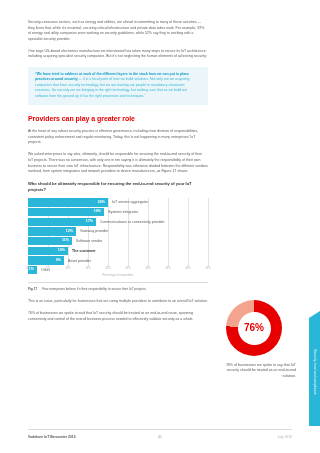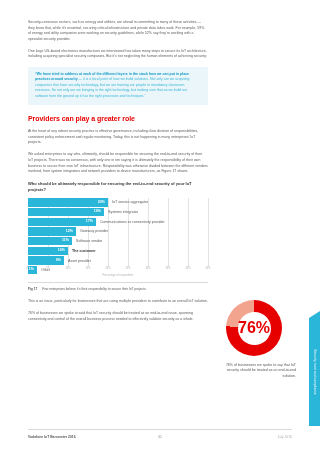--- a/index.html
+++ b/index.html
@@ -92,21 +92,21 @@
         #f2a48f 273.6deg 360deg);
     position:relative;
   }
   .donut::after{
     content:"";position:absolute;left:50%;top:50%;
     width:33px;height:33px;margin:-16.5px 0 0 -16.5px;
     background:#ffffff;border-radius:50%;
   }
   .donut .pct{
     position:absolute;left:0;right:0;top:50%;transform:translateY(-50%);
-    z-index:3;font-size:16px;font-weight:bold;color:#e60000;line-height:1;
+    z-index:3;font-size:10px;font-weight:bold;color:#e60000;line-height:1;
   }
   .statcap{
     margin-top:7px;font-size:3.6px;line-height:5.4px;color:#58595b;
     text-align:right;padding-left:6px;
   }
 
   
   .vtab{
     position:absolute;right:0;top:318px;width:11px;height:108px;
     background:#29b6d8;

